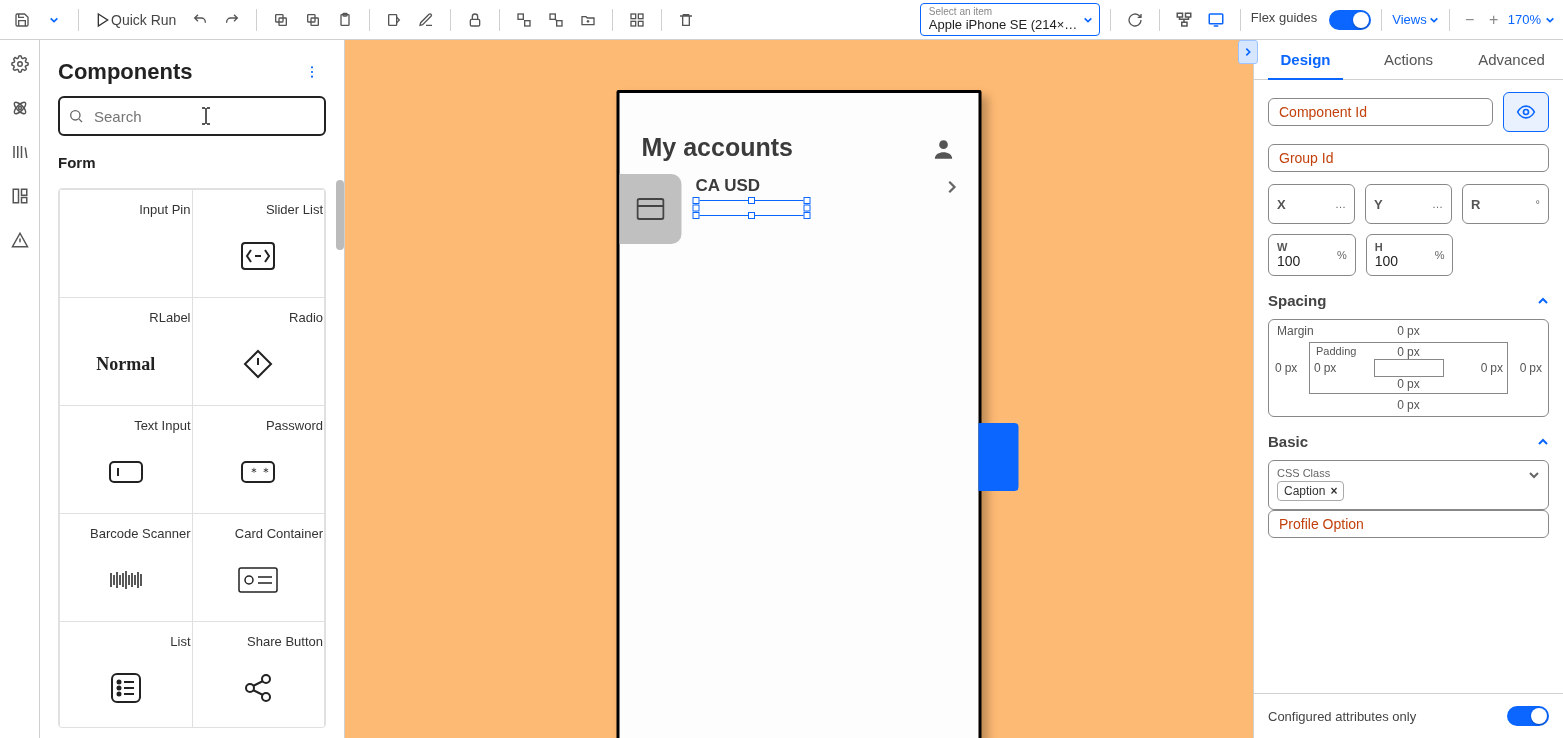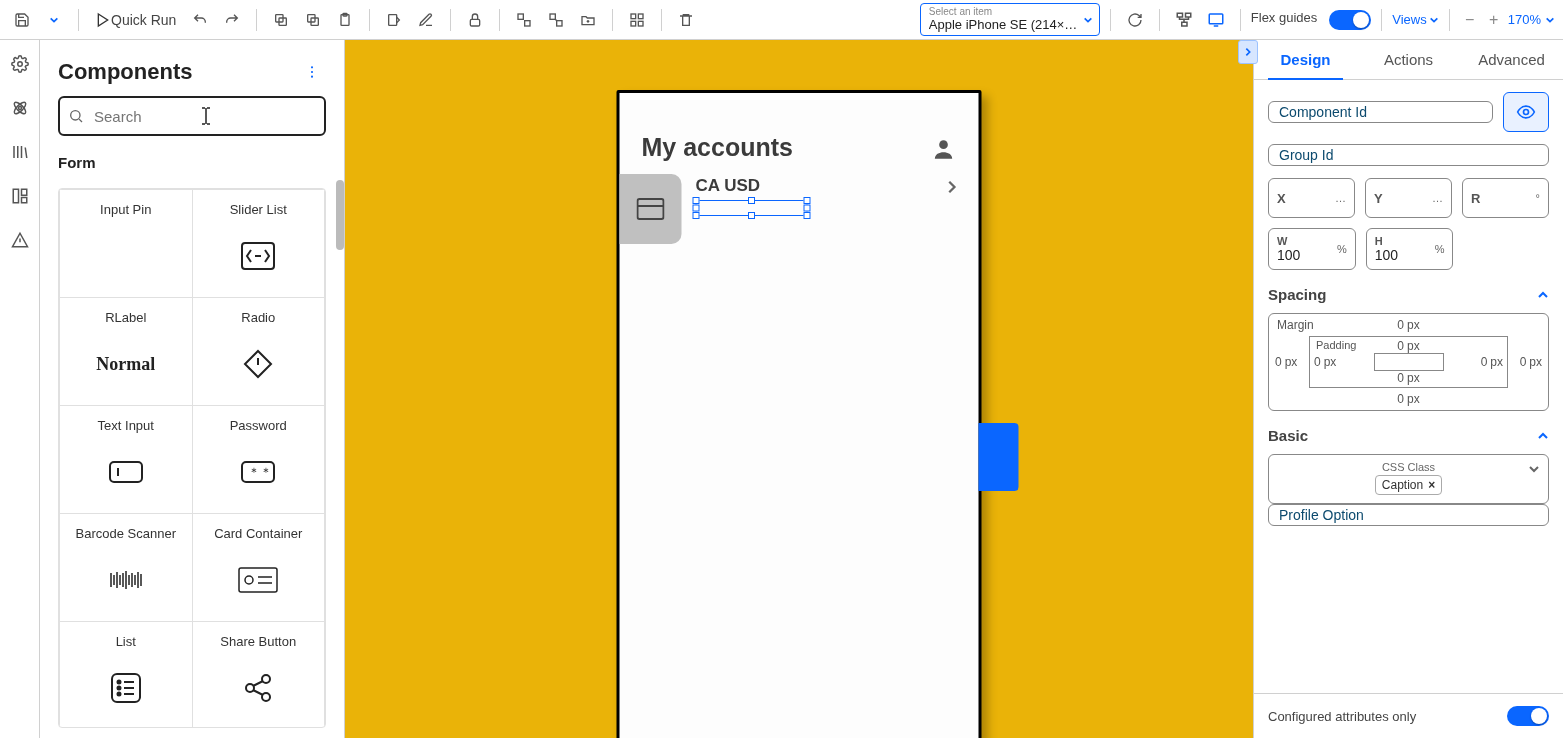--- a/index.html
+++ b/index.html
@@ -44,26 +44,26 @@
   .components { width:305px; border-right:1px solid var(--light-border); display:flex; flex-direction:column; position:relative;}
   .comp-header { display:flex; align-items:center; justify-content:space-between; padding:18px 18px 10px 18px;}
   .comp-header h2 { margin:0; font-size:22px; font-weight:700; color:#222;}
   .search-wrap { margin:0 18px; position:relative; }
   .search-wrap input { width:100%; height:40px; border:2px solid #222; border-radius:6px; padding:0 12px 0 34px; font-size:15px; outline:none;}
   .search-wrap .sicon { position:absolute; left:10px; top:50%; transform:translateY(-50%); color:#666;}
   .search-wrap .tcursor { position:absolute; left:142px; top:50%; transform:translateY(-50%); color:#222;}
   .section-label { padding:18px 18px 17px; font-weight:700; font-size:15px; color:#222;}
   .comp-grid { margin:0 18px; border:1px solid var(--soft); border-radius:4px; overflow-y:auto; flex:1; margin-bottom:10px;}
   .comp-grid table { width:100%; border-collapse:collapse; }
-  .comp-grid td { border:1px solid var(--soft); height:108px; width:50%; text-align:center; vertical-align:top; padding-top:12px; font-size:13px; color:#333;}
+  .comp-grid td { border:1px solid var(--soft); height:108px; width:50%; text-align:right; vertical-align:top; padding-top:12px; font-size:13px; color:#333;}
   .comp-grid td .glyph { height:58px; display:flex; align-items:center; justify-content:center; margin-top:10px; color:#222;}
   .comp-scroll-thumb { position:absolute; right:0; top:140px; width:8px; height:70px; background:#bbb; border-radius:4px;}
 
   
-  .canvas { flex:1; position:relative; background:#eab308; overflow:hidden;}
+  .canvas { flex:1; position:relative; background:#fdba74; overflow:hidden;}
   .device-frame {
     position:absolute; left:50%; top:50px; transform:translateX(-50%);
     width:365px; height:660px; border:3px solid #000; background:#fdfdfd; border-radius:2px;
     box-shadow: 6px 6px 10px rgba(0,0,0,.25);
   }
   .df-header { display:flex; align-items:flex-end; justify-content:space-between; padding:40px 22px 0 22px;}
   .df-title { font-size:25px; font-weight:800; color:#3b3b3b; }
   .df-row { display:flex; align-items:flex-start; margin-top:12px; padding-right:18px; gap:14px;}
   .df-card-icon { width:62px; height:70px; background:#c0c0c0; border-top-right-radius:10px; border-bottom-right-radius:10px; display:flex; align-items:center; justify-content:center;}
   .df-col { flex:1; padding-top:2px;}
@@ -77,34 +77,34 @@
 
   
   .props { width:310px; border-left:1px solid var(--light-border); display:flex; flex-direction:column; position:relative;}
   .reveal-chip { position:absolute; left:-16px; top:0; width:20px; height:24px; background:#d7e6ff; border:1px solid #9cc2ff; border-radius:3px; display:flex; align-items:center; justify-content:center; color:var(--blue); cursor:pointer; z-index:2;}
   .tabs { display:flex; border-bottom:1px solid var(--light-border); height:40px; }
   .tab { flex:1; display:flex; align-items:center; justify-content:center; font-size:15px; color:#555; cursor:pointer; position:relative;}
   .tab.active { color:var(--blue); font-weight:600;}
   .tab.active::after { content:""; position:absolute; bottom:-1px; left:14%; width:72%; height:2px; background:var(--blue);}
   .props-body { flex:1; overflow-y:auto; padding:12px 14px 8px 14px;}
   .form-row { display:flex; gap:10px; align-items:center; margin-bottom:12px;}
-  .field { flex:1; height:22px; border:1.5px solid #888; border-radius:6px; display:flex; align-items:center; padding:0 10px; color:#0c4a6e; font-size:14px;}
+  .field { flex:1; height:28px; border:1.5px solid #888; border-radius:6px; display:flex; align-items:center; padding:0 10px; color:#c2410c; font-size:14px;}
   .eye-btn { width:46px; height:40px; border:1.5px solid #0a66ff; border-radius:6px; display:flex; align-items:center; justify-content:center; color:var(--blue); background:#e9f1ff; cursor:pointer;}
   .num-grid { display:flex; gap:10px; margin-bottom:10px;}
   .num-box { flex:1; height:40px; border:1.5px solid #888; border-radius:6px; display:flex; align-items:center; padding:0 8px; font-size:13px; color:#555; justify-content:space-between;}
   .num-box .k { font-weight:600; }
   .num-box .u { font-size:11px; color:#666;}
   .section-title { display:flex; justify-content:space-between; align-items:center; margin:16px 0 10px; font-size:15px; color:#444; font-weight:600;}
   .box-model { border:1.5px solid #888; border-radius:6px; padding:22px 40px; position:relative; font-size:12px; color:#555;}
   .box-model .lbl-outer { position:absolute; top:4px; left:8px; font-size:12px;}
   .box-pad { border:1px solid #888; padding:16px 28px; position:relative; margin:0 auto;}
   .box-pad .lbl-inner { position:absolute; top:2px; left:6px; font-size:11px;}
   .box-core { border:1px solid #888; height:18px; width:70px; margin:0 auto;}
   .bm-val { position:absolute; font-size:12px; color:#555; display:flex; gap:3px;}
-  .css-box { border:1.5px solid #888; border-radius:6px; padding:6px 8px 8px; position:relative;text-align:center;}
+  .css-box { border:1.5px solid #888; border-radius:6px; padding:6px 8px 8px; position:relative;}
   .css-box .lbl { font-size:11px; color:#666;}
   .chip { display:inline-flex; align-items:center; gap:5px; border:1px solid #aaa; border-radius:4px; padding:2px 6px; font-size:12px; margin-top:2px;}
   .chip .x { font-weight:700; cursor:pointer;}
   .css-box .caret { position:absolute; right:8px; top:8px; color:#666;}
   .config-row { display:flex; align-items:center; justify-content:space-between; padding:12px 14px; border-top:1px solid var(--light-border); font-size:13px; color:#444;}
 
 </style>
 </head>
 <body>
 

